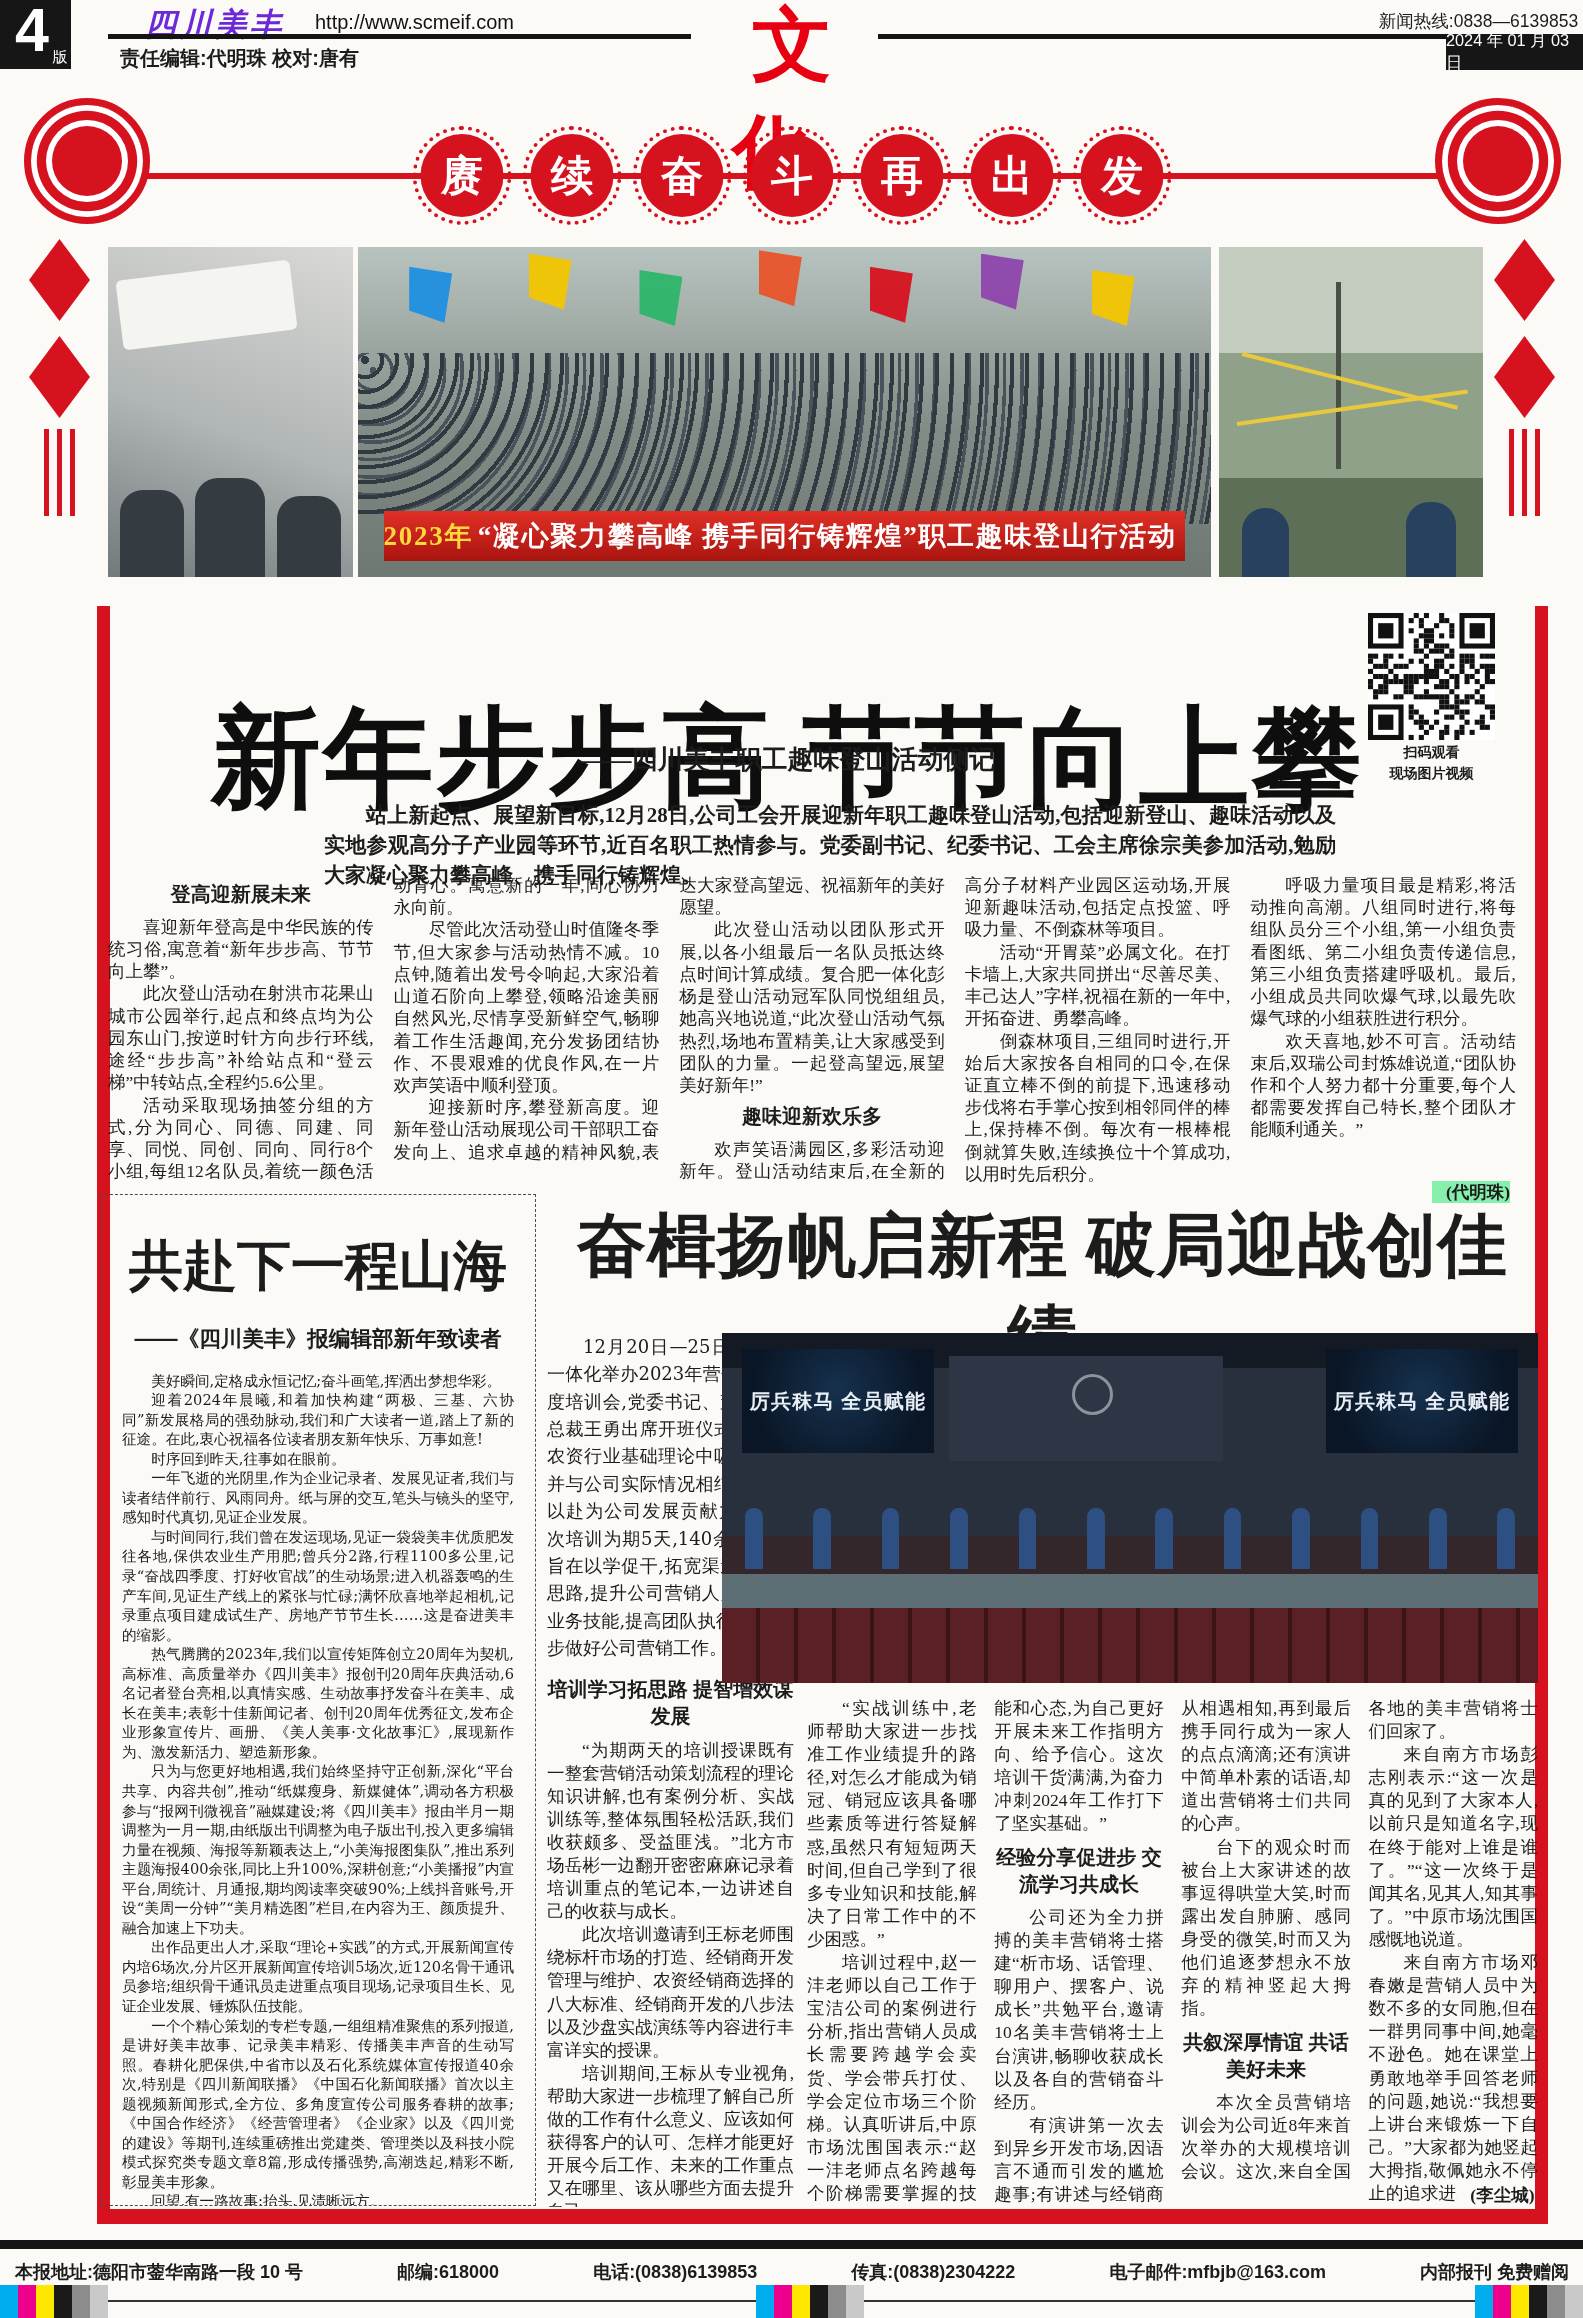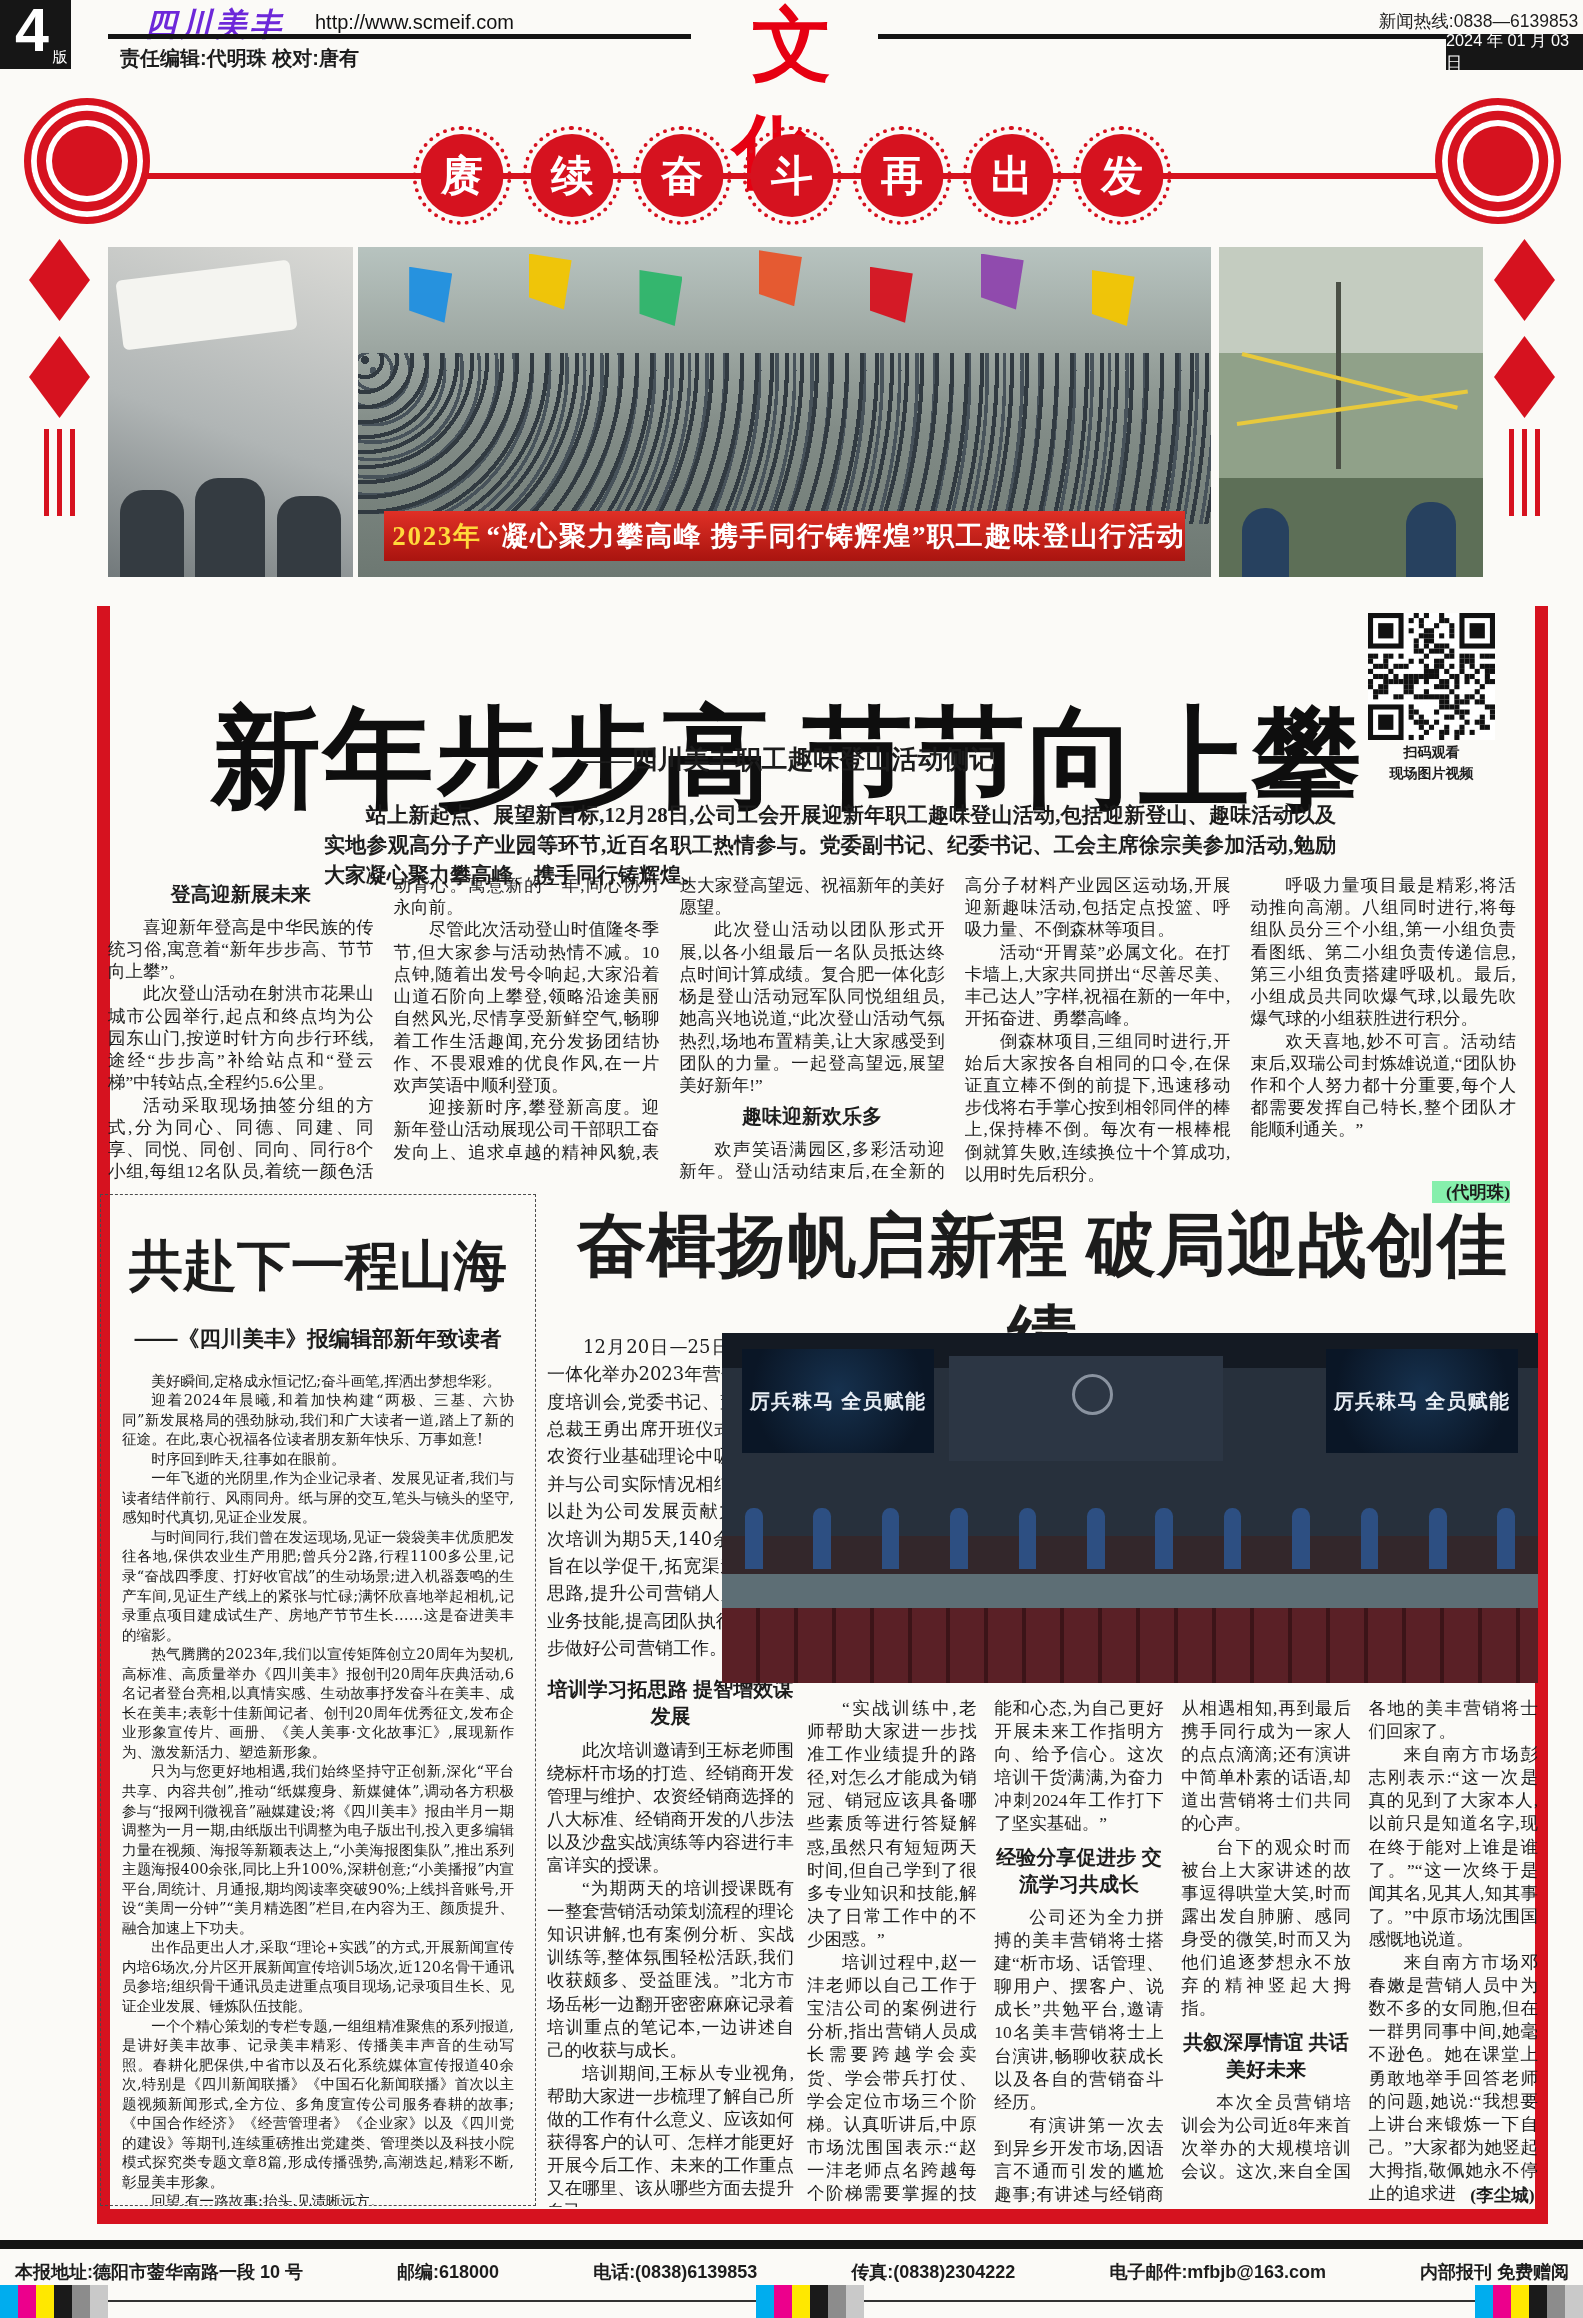--- a/index.html
+++ b/index.html
@@ -45,21 +45,21 @@
   .sil{position:absolute;bottom:-17.5px;border-radius:23px 23px 0 0;background:#343b41;}
   .photo-right{left:1219px;width:264px;background:linear-gradient(180deg,#c4ccc0 0 32%,#90a189 32% 70%,#5d6f57 70%);}
   .rope{position:absolute;height:4.1px;background:#e8c93c;transform-origin:left;}
   .pole{position:absolute;width:5.2px;background:#4a4f45;}
   .photo-center{left:358px;width:853px;background:linear-gradient(180deg,#b7c3bf 0%,#9fa9a4 28%,#828c87 55%,#6d7872 100%);}
   .crowd{position:absolute;left:0;top:32%;width:100%;height:52%;
          background:repeating-radial-gradient(circle at 7px 7px,#313a41 0 4.1px,transparent 4.1px 15px),
                     repeating-radial-gradient(circle at 15px 17.5px,#47525a 0 3.5px,transparent 3.5px 17.5px);}
   .flag{position:absolute;width:43px;height:56px;clip-path:polygon(0 0,100% 12%,82% 100%,0 78%);opacity:.95;}
   .photo-banner{position:absolute;left:3%;bottom:16.3px;width:94%;height:50px;
-        background:linear-gradient(180deg,#e03026,#a9140f);display:flex;align-items:center;justify-content:flex-end;
+        background:linear-gradient(180deg,#e03026,#a9140f);display:flex;align-items:center;justify-content:flex-start;
         color:#fff;font-size:27px;font-weight:bold;letter-spacing:1.7px;white-space:nowrap;}
   .photo-banner .yr{color:#ffd93c;margin-right:4.7px;}
   
   .art1-title{position:absolute;left:210px;top:611px;width:1155px;text-align:center;
               font-size:110px;font-weight:900;letter-spacing:2.3px;color:#0e0e0e;}
   .art1-subtitle{position:absolute;left:210px;top:742px;width:1155px;text-align:center;font-size:26px;font-weight:bold;}
   .art1-intro{position:absolute;left:324px;top:780px;width:1012px;font-size:21px;line-height:1.42;
               text-align:justify;text-indent:2em;font-weight:bold;}
   .qr-box{position:absolute;left:1351px;top:613px;width:161px;text-align:center;}
   .qr-box svg{width:127px;height:127px;background:#fff;}
@@ -448,22 +448,22 @@
   </div>
 
   <div class="art3">
     <h2 class="art3-title">奋楫扬帆启新程  破局迎战创佳绩</h2>
     <div class="art3-subtitle">——记复合肥产业一体化全员营销培训会</div>
 
     <div class="a3-col1">
       <p class="a3-intro">12月20日—25日,复合肥一体化举办2023年营销人员年度培训会,党委书记、董事长、总裁王勇出席开班仪式,要求从农资行业基础理论中吸取智慧,并与公司实际情况相结合,全力以赴为公司发展贡献力量。此次培训为期5天,140余人参培,旨在以学促干,拓宽渠道营销新思路,提升公司营销人员的核心业务技能,提高团队执行力,进一步做好公司营销工作。</p>
       <h3 class="art-subhead">培训学习拓思路  提智增效谋发展</h3>
       <div>
+          <p class="b">“为期两天的培训授课既有一整套营销活动策划流程的理论知识讲解,也有案例分析、实战训练等,整体氛围轻松活跃,我们收获颇多、受益匪浅。”北方市场岳彬一边翻开密密麻麻记录着培训重点的笔记本,一边讲述自己的收获与成长。</p>
           <p class="b">此次培训邀请到王标老师围绕标杆市场的打造、经销商开发管理与维护、农资经销商选择的八大标准、经销商开发的八步法以及沙盘实战演练等内容进行丰富详实的授课。</p>
-          <p class="b">“为期两天的培训授课既有一整套营销活动策划流程的理论知识讲解,也有案例分析、实战训练等,整体氛围轻松活跃,我们收获颇多、受益匪浅。”北方市场岳彬一边翻开密密麻麻记录着培训重点的笔记本,一边讲述自己的收获与成长。</p>
           <p class="b">培训期间,王标从专业视角,帮助大家进一步梳理了解自己所做的工作有什么意义、应该如何获得客户的认可、怎样才能更好开展今后工作、未来的工作重点又在哪里、该从哪些方面去提升自己。</p>
         </div>
     </div>
 
     <div class="a3-photo">
       <div class="screen s1">厉兵秣马 全员赋能</div>
       <div class="screen s2">厉兵秣马 全员赋能</div>
       <div class="stage-wall"></div>
       <div class="stage-logo"></div>
       <div class="people-row">

